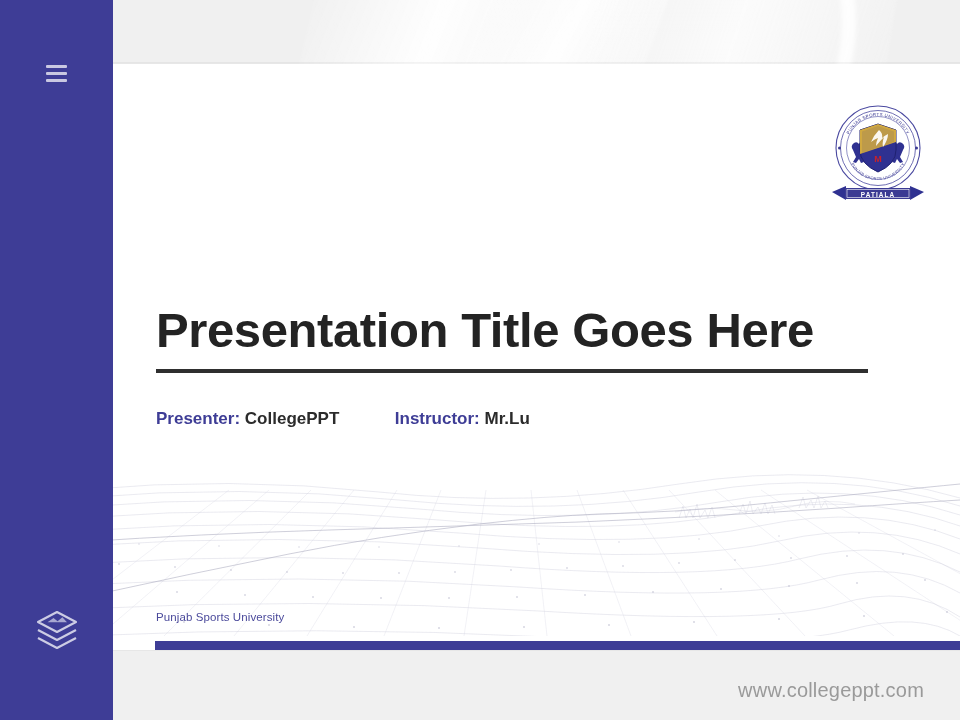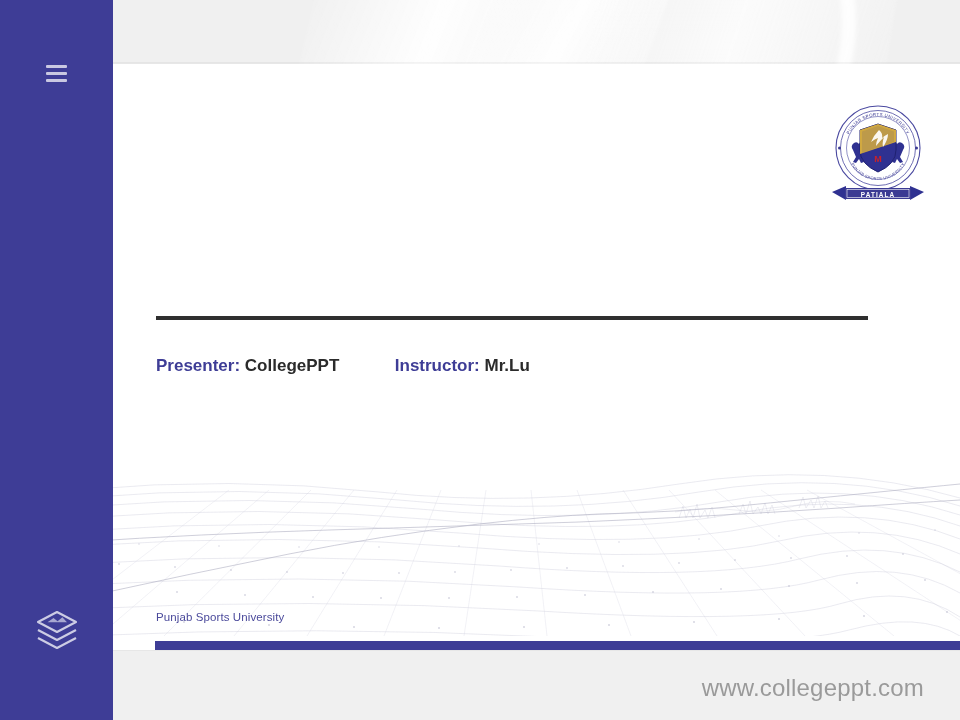--- a/index.html
+++ b/index.html
@@ -183,21 +183,21 @@
     width: 805px;
     height: 9px;
     background: #3e3d96;
   }
 
   
   #watermark {
     position: absolute;
     right: 36px;
     bottom: 18px;
-    font-size: 24px;
+    font-size: 20px;
     color: #9a9a9a;
     letter-spacing: .2px;
     z-index: 7;
   }
 </style>
 </head>
 <body>
 
 <div id="page-root">
 
@@ -268,20 +268,21 @@
 
         <path d="M6 90 L20 84 L20 98 Z" fill="#2f3191"></path>
         <path d="M98 90 L84 84 L84 98 Z" fill="#2f3191"></path>
         <rect x="19" y="86" width="66" height="11" fill="#3b3a93"></rect>
         <rect x="21" y="87.5" width="62" height="8" fill="none" stroke="#ffffff" stroke-width="0.6"></rect>
         <text x="52" y="94.6" text-anchor="middle" font-family="'Liberation Sans', sans-serif" font-size="6.4" font-weight="700" letter-spacing="1.1" fill="#ffffff">PATIALA</text>
       </svg>
     </div>
 
     <div id="title-block">
+      <h1 id="slide-title">Presentation Title Goes Here</h1>
       <div id="title-rule"></div>
       <div id="byline">
         <span class="label">Presenter:</span>
         <span>CollegePPT</span>
         <span class="gap"></span>
         <span class="label">Instructor:</span>
         <span>Mr.Lu</span>
       </div>
     </div>
 

